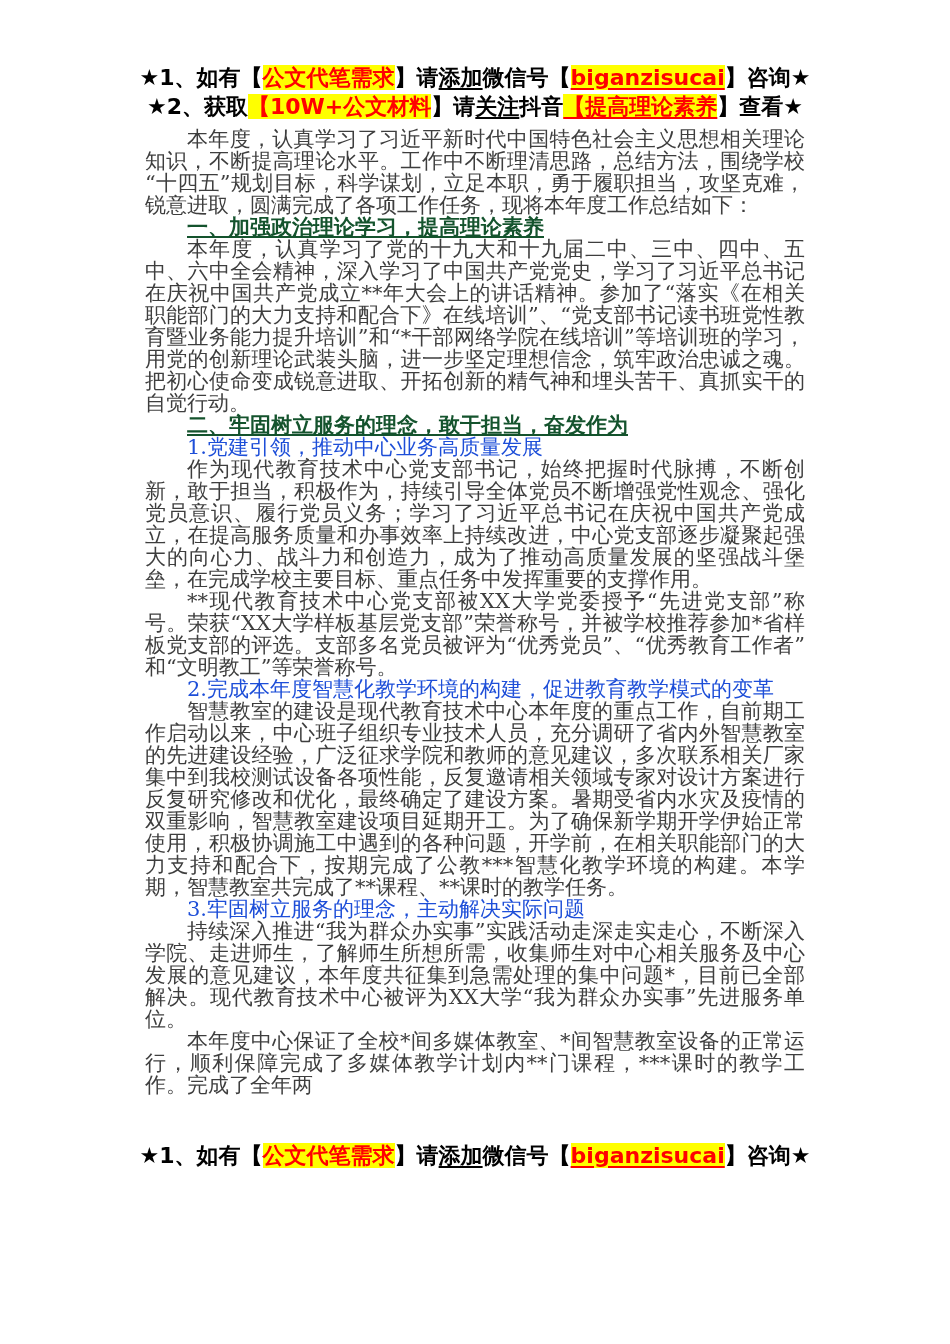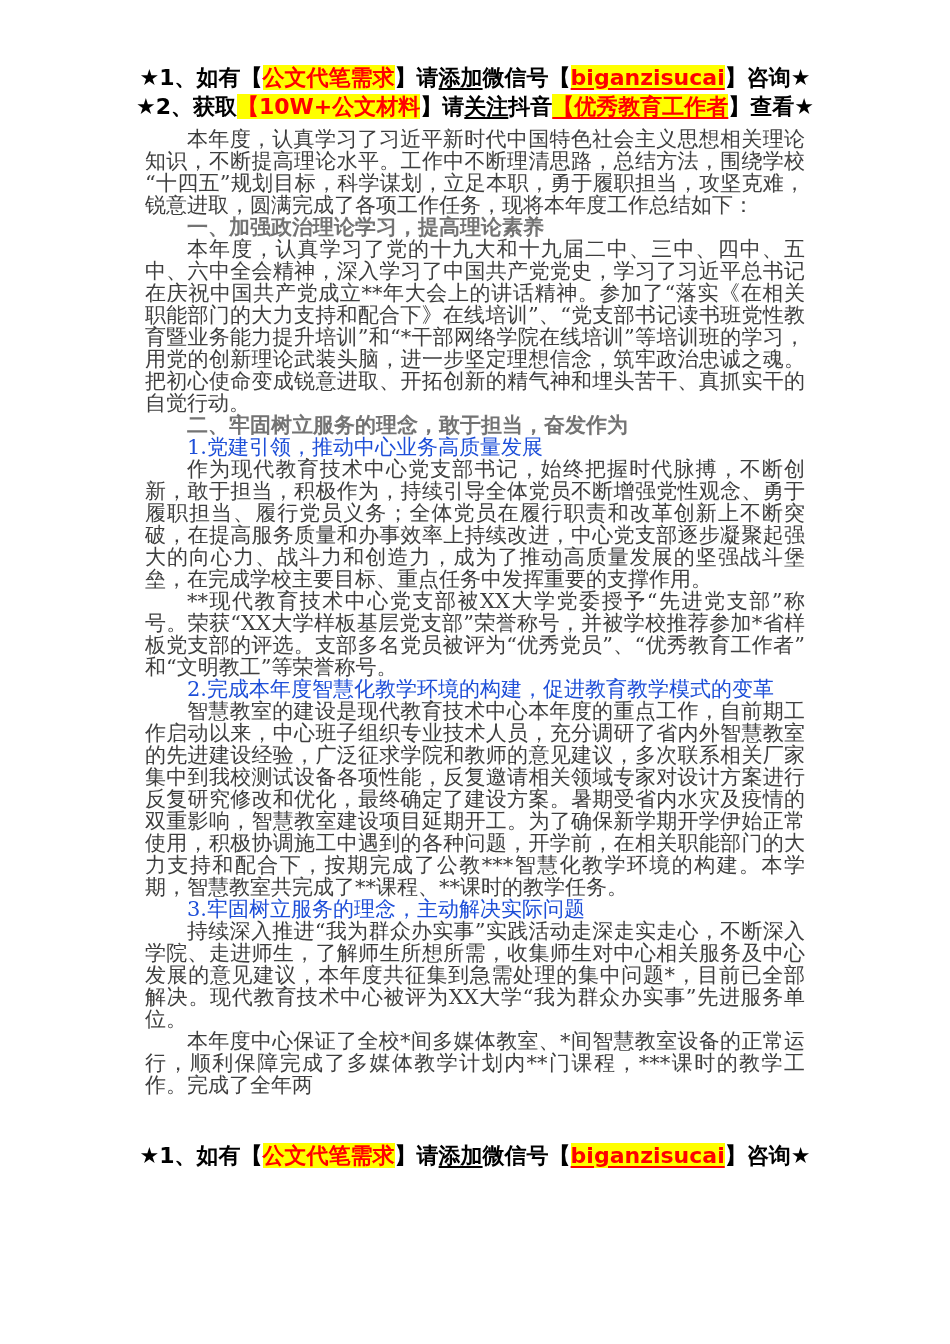--- a/index.html
+++ b/index.html
@@ -18,40 +18,40 @@
   .notice-bottom{margin-top:45px;}
   .hl{background:#ffff00;color:#ff0000;}
   .hl-u{background:#ffff00;color:#ff0000;text-decoration:underline;text-decoration-thickness:2px;text-underline-offset:3px;}
   .u{text-decoration:underline;text-decoration-thickness:2px;text-underline-offset:3px;}
   .doc-body{
     width:660px;margin:7px auto 0 auto;
     font-size:21px;line-height:22px;color:#3e3e3e;
     text-align:justify;
   }
   .doc-body p{margin:0;text-indent:2em;}
-  .doc-body p.h{font-weight:700;color:#737373;}
+  .doc-body p.h{font-weight:700;color:#14532d;text-decoration:underline;}
   .doc-body p.sub{color:#1d4ed8;font-weight:400;}
 </style>
 </head>
 <body>
 
 <div class="page">
 
   <div class="notice notice-top">
     <div class="notice-line"><span>★1、如有【</span><span class="hl">公文代笔需求</span><span>】请</span><span class="u">添加</span><span>微信号【</span><span class="hl-u">biganzisucai</span><span>】咨询★</span></div>
-    <div class="notice-line"><span>★2、获取</span><span class="hl">【10W+公文材料</span><span>】请</span><span class="u">关注</span><span>抖音</span><span class="hl-u">【优秀教育工作者</span><span>】查看★</span></div>
+    <div class="notice-line"><span>★2、获取</span><span class="hl">【10W+公文材料</span><span>】请</span><span class="u">关注</span><span>抖音</span><span class="hl-u">【提高理论素养</span><span>】查看★</span></div>
   </div>
 
   <div class="doc-body">
     <p class="p">本年度，认真学习了习近平新时代中国特色社会主义思想相关理论知识，不断提高理论水平。工作中不断理清思路，总结方法，围绕学校“十四五”规划目标，科学谋划，立足本职，勇于履职担当，攻坚克难，锐意进取，圆满完成了各项工作任务，现将本年度工作总结如下：</p>
     <p class="h">一、加强政治理论学习，提高理论素养</p>
     <p class="p">本年度，认真学习了党的十九大和十九届二中、三中、四中、五中、六中全会精神，深入学习了中国共产党党史，学习了习近平总书记在庆祝中国共产党成立**年大会上的讲话精神。参加了“落实《在相关职能部门的大力支持和配合下》在线培训”、“党支部书记读书班党性教育暨业务能力提升培训”和“*干部网络学院在线培训”等培训班的学习，用党的创新理论武装头脑，进一步坚定理想信念，筑牢政治忠诚之魂。把初心使命变成锐意进取、开拓创新的精气神和埋头苦干、真抓实干的自觉行动。</p>
     <p class="h">二、牢固树立服务的理念，敢于担当，奋发作为</p>
     <p class="sub">1.党建引领，推动中心业务高质量发展</p>
-    <p class="p">作为现代教育技术中心党支部书记，始终把握时代脉搏，不断创新，敢于担当，积极作为，持续引导全体党员不断增强党性观念、勇于履职担当、履行党员义务；全体党员在履行职责和改革创新上不断突破，在提高服务质量和办事效率上持续改进，中心党支部逐步凝聚起强大的向心力、战斗力和创造力，成为了推动高质量发展的坚强战斗堡垒，在完成学校主要目标、重点任务中发挥重要的支撑作用。</p>
+    <p class="p">作为现代教育技术中心党支部书记，始终把握时代脉搏，不断创新，敢于担当，积极作为，持续引导全体党员不断增强党性观念、强化党员意识、履行党员义务；学习了习近平总书记在庆祝中国共产党成立，在提高服务质量和办事效率上持续改进，中心党支部逐步凝聚起强大的向心力、战斗力和创造力，成为了推动高质量发展的坚强战斗堡垒，在完成学校主要目标、重点任务中发挥重要的支撑作用。</p>
     <p class="p">**现代教育技术中心党支部被XX大学党委授予“先进党支部”称号。荣获“XX大学样板基层党支部”荣誉称号，并被学校推荐参加*省样板党支部的评选。支部多名党员被评为“优秀党员”、“优秀教育工作者”和“文明教工”等荣誉称号。</p>
     <p class="sub">2.完成本年度智慧化教学环境的构建，促进教育教学模式的变革</p>
     <p class="p">智慧教室的建设是现代教育技术中心本年度的重点工作，自前期工作启动以来，中心班子组织专业技术人员，充分调研了省内外智慧教室的先进建设经验，广泛征求学院和教师的意见建议，多次联系相关厂家集中到我校测试设备各项性能，反复邀请相关领域专家对设计方案进行反复研究修改和优化，最终确定了建设方案。暑期受省内水灾及疫情的双重影响，智慧教室建设项目延期开工。为了确保新学期开学伊始正常使用，积极协调施工中遇到的各种问题，开学前，在相关职能部门的大力支持和配合下，按期完成了公教***智慧化教学环境的构建。本学期，智慧教室共完成了**课程、**课时的教学任务。</p>
     <p class="sub">3.牢固树立服务的理念，主动解决实际问题</p>
     <p class="p">持续深入推进“我为群众办实事”实践活动走深走实走心，不断深入学院、走进师生，了解师生所想所需，收集师生对中心相关服务及中心发展的意见建议，本年度共征集到急需处理的集中问题*，目前已全部解决。现代教育技术中心被评为XX大学“我为群众办实事”先进服务单位。</p>
     <p class="p">本年度中心保证了全校*间多媒体教室、*间智慧教室设备的正常运行，顺利保障完成了多媒体教学计划内**门课程，***课时的教学工作。完成了全年两</p>
   </div>
 
   <div class="notice notice-bottom">
     <div class="notice-line"><span>★1、如有【</span><span class="hl">公文代笔需求</span><span>】请</span><span class="u">添加</span><span>微信号【</span><span class="hl-u">biganzisucai</span><span>】咨询★</span></div>

